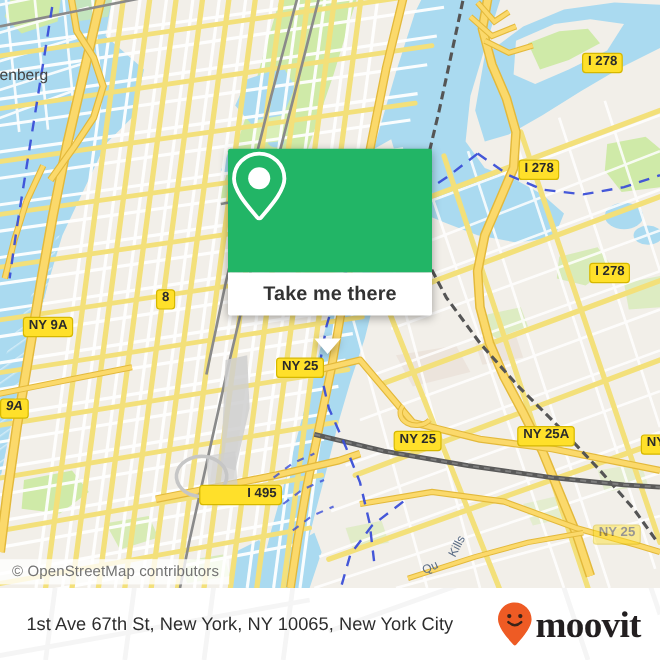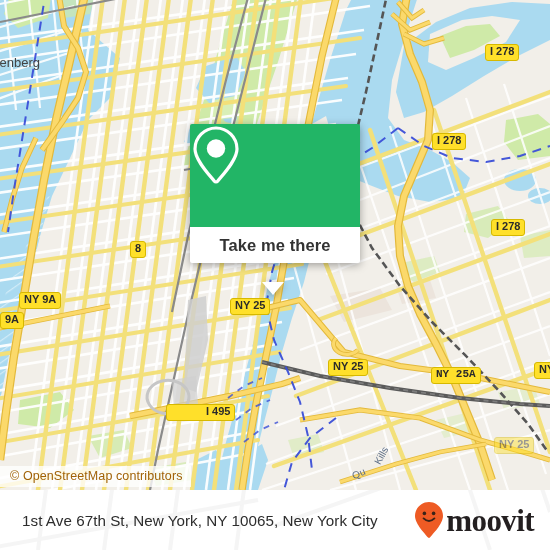--- a/index.html
+++ b/index.html
@@ -9,21 +9,21 @@
 
   
   #map{position:absolute;left:0;top:0;width:550px;height:490px;overflow:hidden;
        background:#f2efe9;}
   #map svg{position:absolute;left:0;top:0;}
 
   
   #attribution{position:absolute;left:0;top:466px;
       background:rgba(255,255,255,.78);
       padding:3px 8px 4px 10px;
-      font-size:12.5px;color:#a16207;letter-spacing:.1px;
+      font-size:12.5px;color:#737373;letter-spacing:.1px;
       white-space:nowrap;}
 
   
   #popup{position:absolute;left:190px;top:124px;width:170px;
          filter:drop-shadow(0 2px 4px rgba(0,0,0,.35));}
   #popup-head{height:103px;border-radius:2px 2px 0 0;
       display:flex;align-items:center;justify-content:center;}
   #popup-body{background:#fff;height:36px;border-radius:0 0 2px 2px;
       display:flex;align-items:center;justify-content:center;font-weight:bold;}
   #popup-label{font-size:16.5px;color:#333;letter-spacing:.1px;}
@@ -332,26 +332,26 @@
           <path d="M 236,420 L 252,408 L 270,400"></path>
           <path d="M 244,442 L 260,430 L 278,422"></path>
         </g>
       </g>
     </svg>
 
     <div id="shield-layer">
         <div class="shield" style="left: 485px; top: 44px;">I 278</div>
         <div class="shield" style="left: 432px; top: 133px;">I 278</div>
         <div class="shield" style="left: 491px; top: 219px;">I 278</div>
-        <div class="shield" style="left: 19px; top: 264px; margin-top: 28px;">NY 9A</div>
-        <div class="shield" style="left: 0px; top: 312px;">9A</div>
+        <div class="shield" style="left: 19px; top: 264px;">NY 9A</div>
+        <div class="shield" style="left: 0px; top: 332px; font-style: italic;">9A</div>
         <div class="shield" style="left: 130px; top: 241px;">8</div>
         <div class="shield" style="left: 230px; top: 298px;">NY 25</div>
         <div class="shield" style="left: 328px; top: 359px;">NY 25</div>
-        <div class="shield" style="left: 431px; top: 367px; font-family: Liberation Mono, monospace;">NY 25A</div>
+        <div class="shield" style="left: 431px; top: 355px;">NY 25A</div>
         <div class="shield" style="left: 534px; top: 362px;">NY</div>
         <div class="shield" style="left: 166px; top: 404px; padding-left: 39px;">I 495</div>
         <div class="shield faded" style="left: 494px; top: 437px;">NY 25</div>
       </div>
 
     <div id="label-layer">
         <div class="placelabel" style="left: -4px; top: 55px;">tenberg</div>
         <div class="waterlabel" style="left: 372px; top: 450px; transform: rotate(-62deg);">Kills</div>
         <div class="waterlabel" style="left: 352px; top: 468px; transform: rotate(-25deg);">Qu</div>
       </div>

